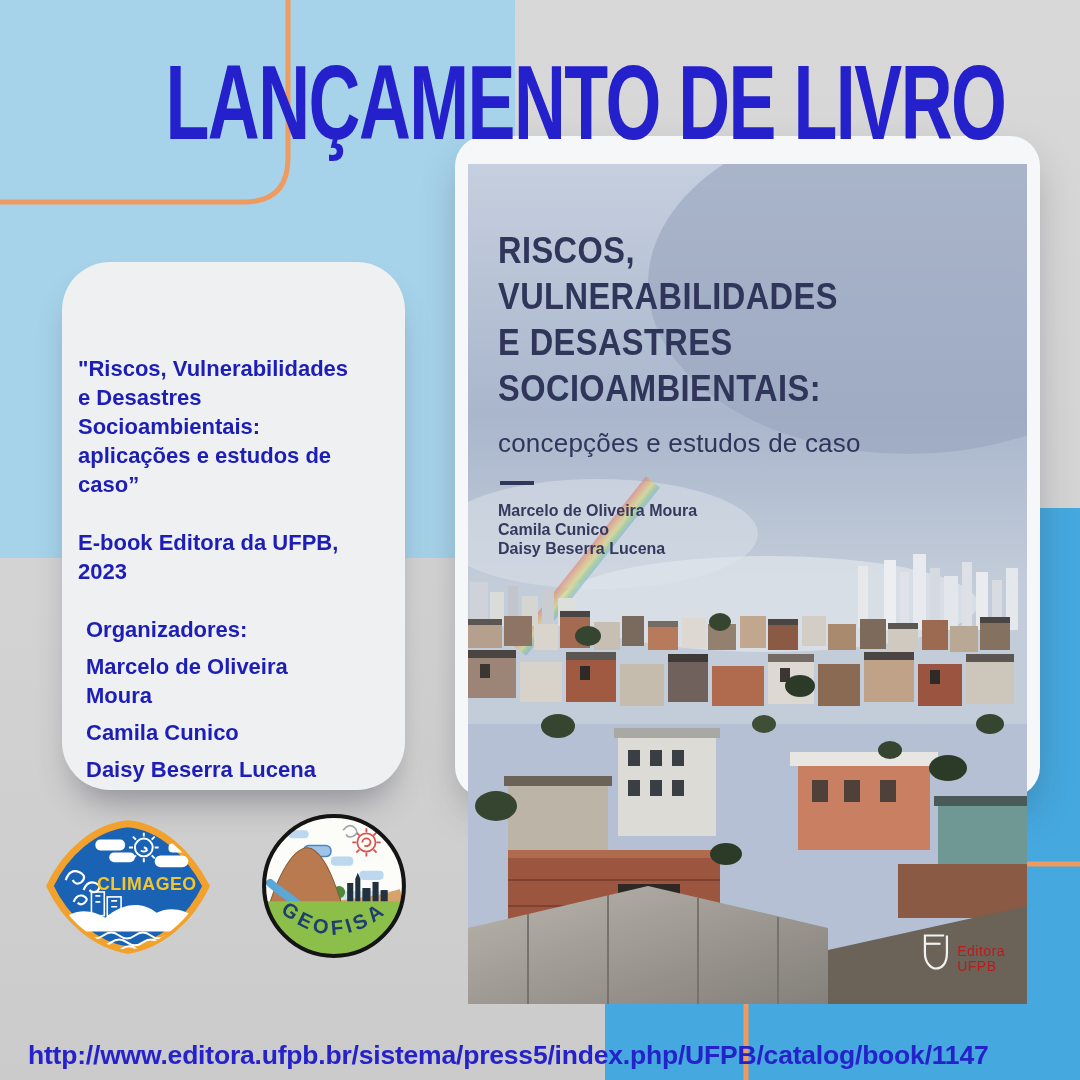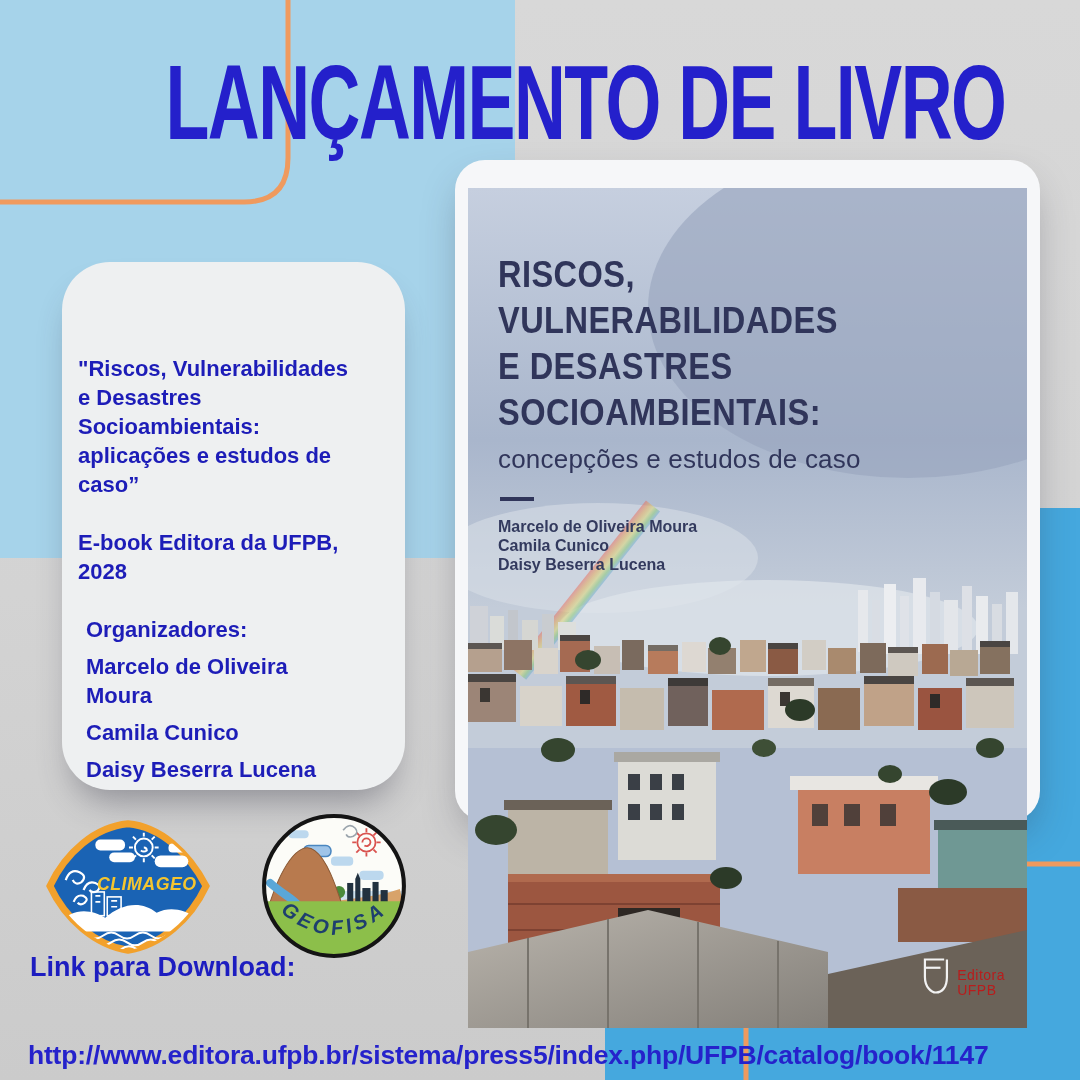--- a/index.html
+++ b/index.html
@@ -24,40 +24,40 @@
     position:absolute;left:62px;top:262px;width:343px;height:528px;
     background:#eef0f1;border-radius:48px;z-index:2;
     box-shadow:0 22px 34px -12px rgba(60,60,75,.45);
     box-sizing:border-box;padding:92px 54px 0 16px;
     color:#1d1db8;font-weight:bold;font-size:22px;line-height:29px;
   }
   .info-card p{margin:0 0 29px 0;}
   .info-card .org-line{margin:8px;}
   
   .book-card{
-    position:absolute;left:455px;top:160px;width:585px;height:661px;
+    position:absolute;left:455px;top:136px;width:585px;height:661px;
     background:#f6f7f9;border-radius:30px;z-index:2;
     box-shadow:0 18px 42px -10px rgba(50,50,65,.4);
     box-sizing:border-box;padding:28px 13px 40px 13px;
   }
   .cover{position:relative;width:559px;height:840px;overflow:hidden;background:#b5c0d4;}
   .cover-art{position:absolute;left:0;top:0;}
   .cover-text{position:absolute;left:30px;top:64px;color:#30355a;}
   .cover-title-line{
     font-size:37px;font-weight:bold;line-height:46px;white-space:nowrap;
     transform:scaleX(.88);transform-origin:left center;letter-spacing:.5px;
   }
-  .cover-subtitle{font-size:26px;font-weight:normal;margin-top:8px;letter-spacing:.2px;}
+  .cover-subtitle{font-size:26px;font-weight:normal;margin-top:16px;letter-spacing:.2px;}
   .cover-dash{width:34px;height:4px;background:#30355a;margin:22px 0 16px 2px;}
   .cover-author{font-size:16px;font-weight:bold;line-height:19px;color:#333a5e;}
   .cover-author-note{font-size:16px;font-weight:normal;line-height:19px;color:#333a5e;}
   .publisher{position:absolute;right:22px;bottom:30px;display:flex;align-items:flex-end;color:#b91c1c;z-index:2;}
   .publisher-names{font-size:14px;line-height:15px;letter-spacing:.5px;}
   
-  .logo{position:absolute;z-index:3;font-style:italic;}
+  .logo{position:absolute;z-index:3;}
   .logo-climageo{left:44px;top:818px;}
   .logo-geofisa{left:258px;top:810px;}
   
   .dl-label{
     position:absolute;left:30px;top:952px;z-index:5;
     color:#1d1dc0;font-size:27px;font-weight:bold;
   }
   .dl-url{
     position:absolute;left:28px;top:1040px;z-index:5;white-space:nowrap;
     color:#2522cb;font-size:26.5px;font-weight:bold;text-decoration:none;letter-spacing:-0.2px;
@@ -75,21 +75,21 @@
     <path d="M288,0 V158 Q288,202 244,202 H0" fill="none" stroke="#ef9a5e" stroke-width="5"></path>
   </svg>
   <svg class="corner-line" style="left:720px;top:840px;" width="360" height="240">
     <path d="M360,24 H66 Q26,24 26,64 V240" fill="none" stroke="#ef9a5e" stroke-width="5"></path>
   </svg>
 
   <h1 class="main-title"><span>LANÇAMENTO DE LIVRO</span></h1>
 
   <section class="info-card">
     <p>"Riscos, Vulnerabilidades e Desastres Socioambientais: aplicações e estudos de caso”</p>
-    <p>E-book Editora da UFPB, 2028</p>
+    <p>E-book Editora da UFPB, 2023</p>
     <p class="org-line">Organizadores:</p>
     <p class="org-line">Marcelo de Oliveira Moura</p>
     <p class="org-line">Camila Cunico</p>
     <p class="org-line">Daisy Beserra Lucena</p>
   </section>
 
   <section class="book-card">
     <div class="cover">
 
       <svg class="cover-art" width="559" height="840" viewBox="0 0 559 840">
@@ -373,16 +373,15 @@
         <path fill="none" stroke="#5aa7d8" stroke-width="8" stroke-linecap="round" d="M12,72 C30,88 46,92 40,104 C36,112 26,114 20,122"></path>
         <path fill="#8cbf4a" d="M5.6,90 A71,71 0 0 0 144.4,90 Z"></path>
         <text font-family="Liberation Sans, sans-serif" font-size="20" font-weight="bold" fill="#1e3f6e" letter-spacing="4">
           <textPath href="#geoArc" startOffset="50%" text-anchor="middle">GEOFISA</textPath>
         </text>
       </g>
       <circle cx="75" cy="75" r="69" fill="none" stroke="#141414" stroke-width="4"></circle>
     </svg>
   </div>
 
-  <div class="dl-label">Link para Download:</div>
   <a class="dl-url" href="#">http://www.editora.ufpb.br/sistema/press5/index.php/UFPB/catalog/book/1147</a>
 
 </div>
 
 </body></html>

